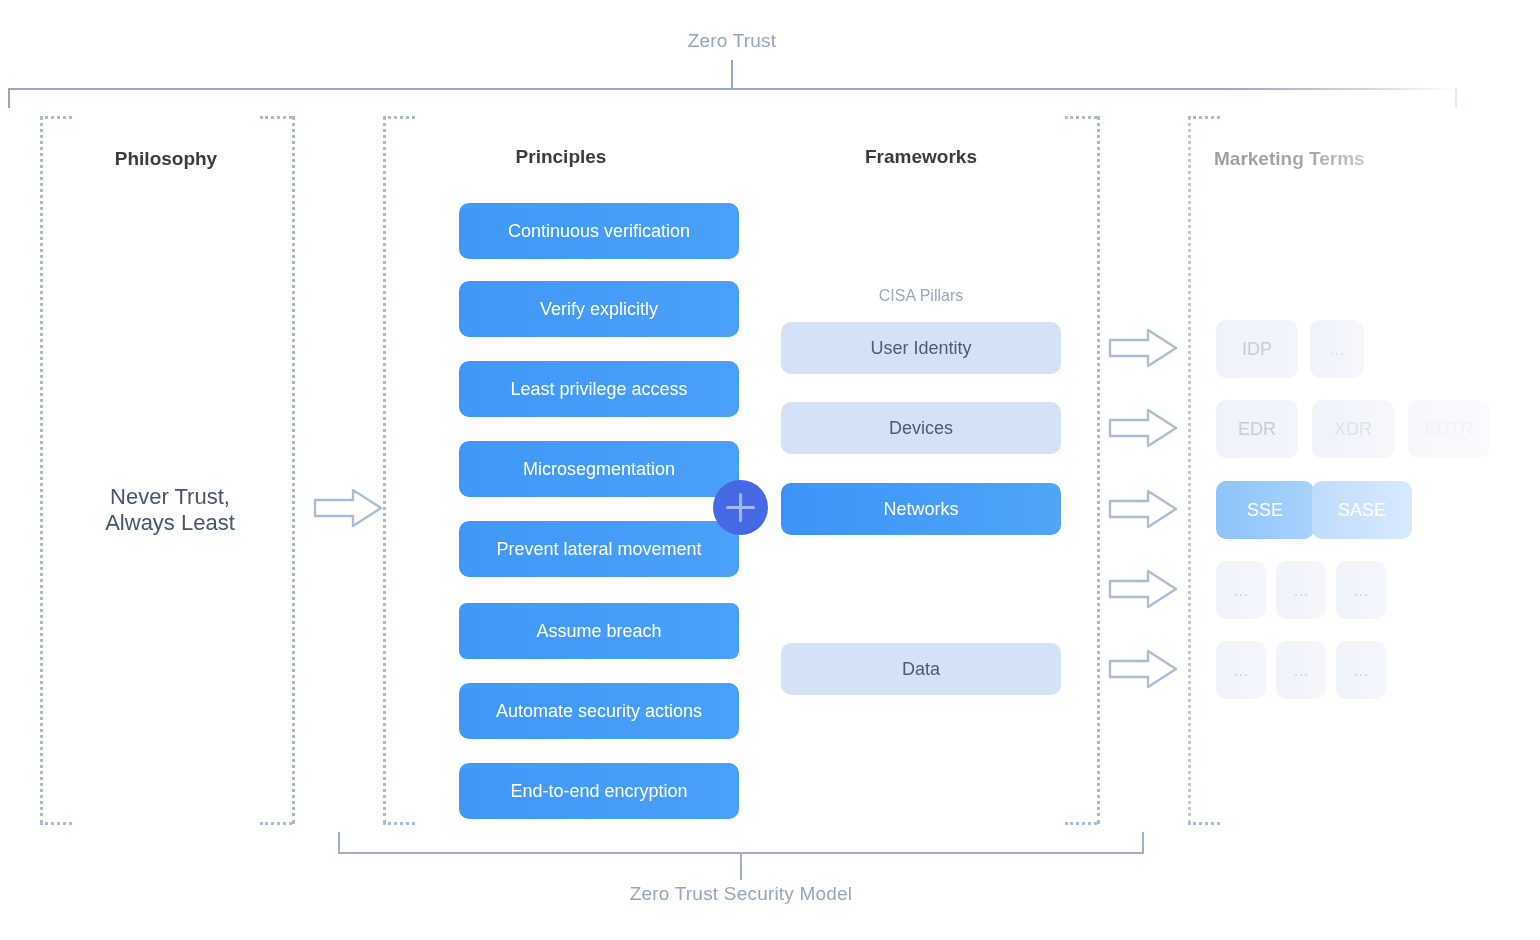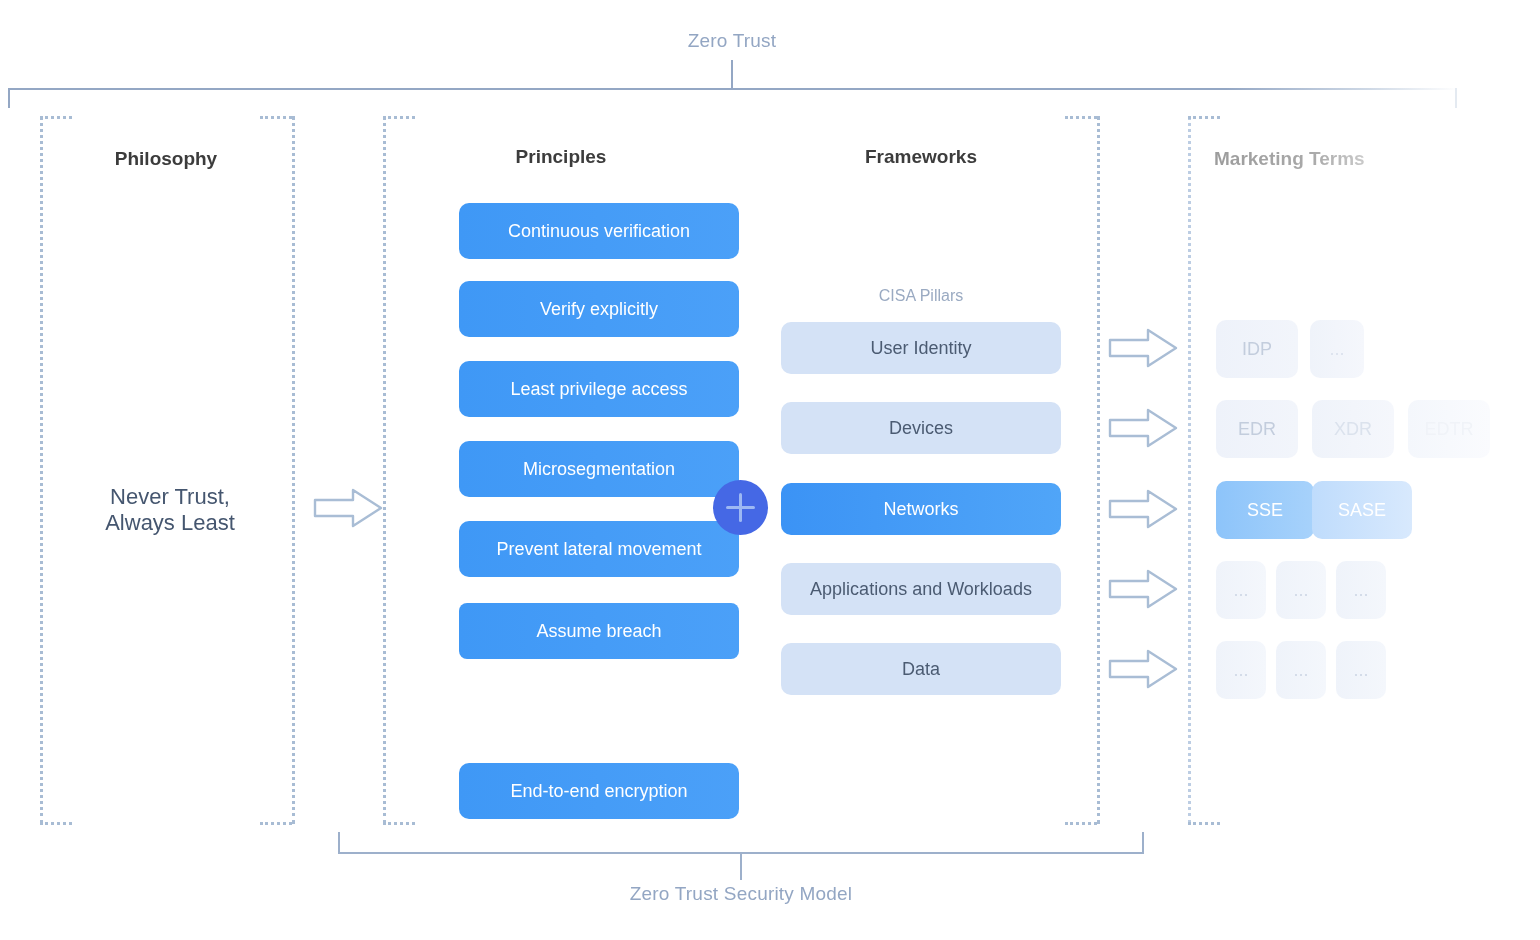--- a/index.html
+++ b/index.html
@@ -316,33 +316,33 @@
       <path d="M2 13 L40 13 L40 3 L68 21 L40 39 L40 29 L2 29 Z" fill="none" stroke="#a9bdd5" stroke-width="2.4" stroke-linejoin="round"></path>
     </svg>
   </div>
 
   <div class="pill-principle" style="top:203px;">Continuous verification</div>
   <div class="pill-principle" style="top:281px;">Verify explicitly</div>
   <div class="pill-principle" style="top:361px;">Least privilege access</div>
   <div class="pill-principle" style="top:441px;">Microsegmentation</div>
   <div class="pill-principle" style="top:521px;">Prevent lateral movement</div>
   <div class="pill-principle" style="top:603px;border-radius:8px;">Assume breach</div>
+  <div class="pill-principle" style="top:683px;">Automate security actions</div>
   <div class="pill-principle" style="top:763px;">End-to-end encryption</div>
 
   <div class="plus-badge">
     <div class="bar-h"></div>
     <div class="bar-v"></div>
   </div>
 
   <div class="cisa-label">CISA Pillars</div>
 
   <div class="pill-pillar" style="top:322px;">User Identity</div>
   <div class="pill-pillar" style="top:402px;">Devices</div>
   <div class="pill-pillar active" style="top:483px;">Networks</div>
-  <div class="pill-pillar" style="top:563px;">Applications and Workloads</div>
   <div class="pill-pillar" style="top:643px;">Data</div>
 
   <div class="arrow" style="left:1108px; top:327px;">
     <svg width="72" height="42" viewBox="0 0 72 42">
         <path d="M2 13 L40 13 L40 3 L68 21 L40 39 L40 29 L2 29 Z" fill="none" stroke="#a9bdd5" stroke-width="2.4" stroke-linejoin="round"></path>
       </svg>
   </div>
   <div class="arrow" style="left:1108px; top:407px;">
     <svg width="72" height="42" viewBox="0 0 72 42">
         <path d="M2 13 L40 13 L40 3 L68 21 L40 39 L40 29 L2 29 Z" fill="none" stroke="#a9bdd5" stroke-width="2.4" stroke-linejoin="round"></path>

